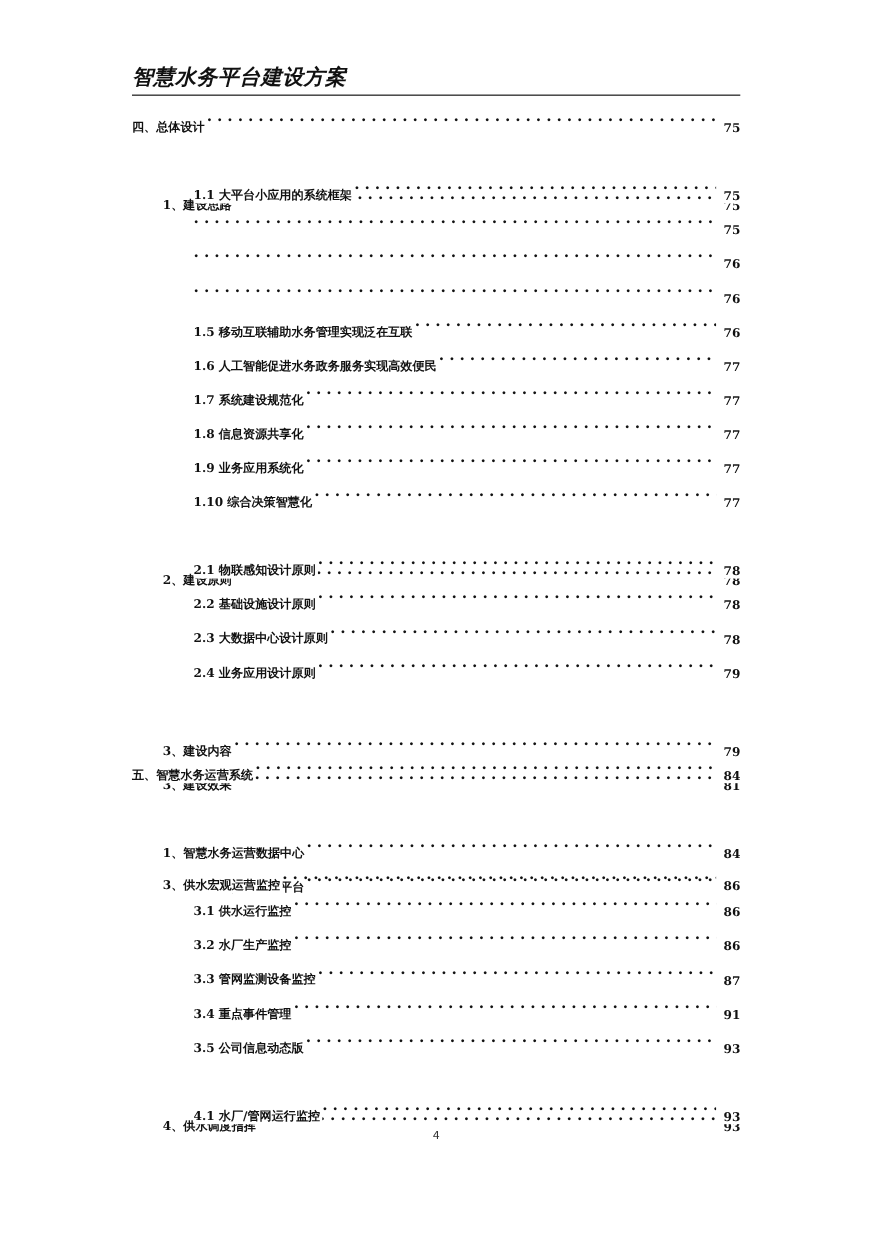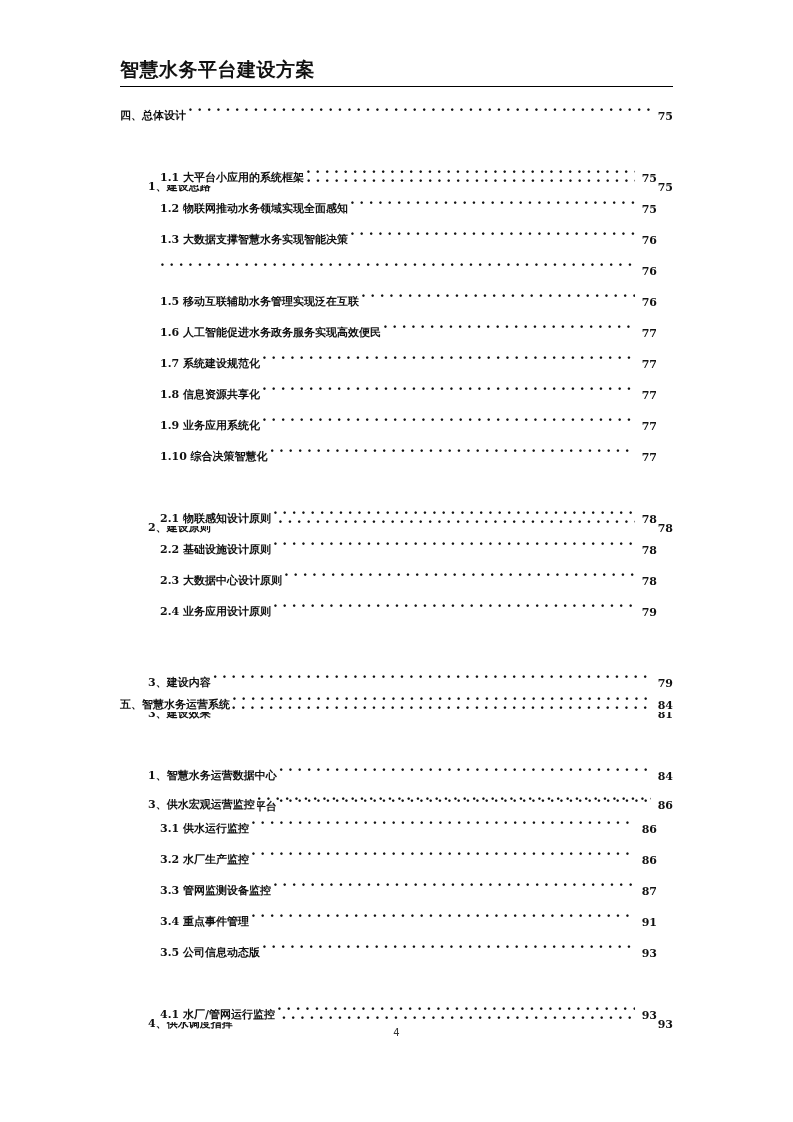--- a/index.html
+++ b/index.html
@@ -15,20 +15,21 @@
       color: #111111;
       overflow: hidden;
     }
     .page-header {
       position: absolute;
       left: 120px;
       top: 56px;
       width: 553px;
       height: 30px;
       border-bottom: 1.5px solid #000000;
+      font-style: italic;
     }
     .page-header-title {
       position: absolute;
       left: 0;
       bottom: 3px;
       font-size: 19px;
       font-weight: bold;
       letter-spacing: 0.5px;
       white-space: nowrap;
     }
@@ -71,21 +72,21 @@
     }
     .toc-row .page {
       flex: 0 0 auto;
       padding-left: 4px;
       background: #ffffff;
       text-align: right;
       min-width: 18px;
     }
     .lvl1 { left: 120px; width: 553px; }
     .lvl2 { left: 148px; width: 525px; margin-top: 40px; }
-    .lvl3 { left: 160px; width: 497px; }
+    .lvl3 { left: 176px; width: 497px; }
     .page-number {
       position: absolute;
       left: 0;
       width: 793px;
       top: 1027px;
       text-align: center;
       font-family: "DejaVu Sans", "Liberation Sans", sans-serif;
       font-size: 10px;
       color: #333333;
     }
@@ -107,26 +108,24 @@
       <span class="label">1、建设思路</span>
       <span class="leader"></span>
       <span class="page">75</span>
     </div>
   <div class="toc-row lvl3" style="top:62px">
       <span class="label">1.1 大平台小应用的系统框架</span>
       <span class="leader"></span>
       <span class="page">75</span>
     </div>
   <div class="toc-row lvl3" style="top:93px">
-      <span class="label">1.2 物联网推动水务领域实现全面感知</span>
       <span class="leader"></span>
       <span class="page">75</span>
     </div>
   <div class="toc-row lvl3" style="top:124px">
-      <span class="label">1.3 大数据支撑智慧水务实现智能决策</span>
       <span class="leader"></span>
       <span class="page">76</span>
     </div>
   <div class="toc-row lvl3" style="top:155px">
       <span class="leader"></span>
       <span class="page">76</span>
     </div>
   <div class="toc-row lvl3" style="top:186px">
       <span class="label">1.5 移动互联辅助水务管理实现泛在互联</span>
       <span class="leader"></span>

